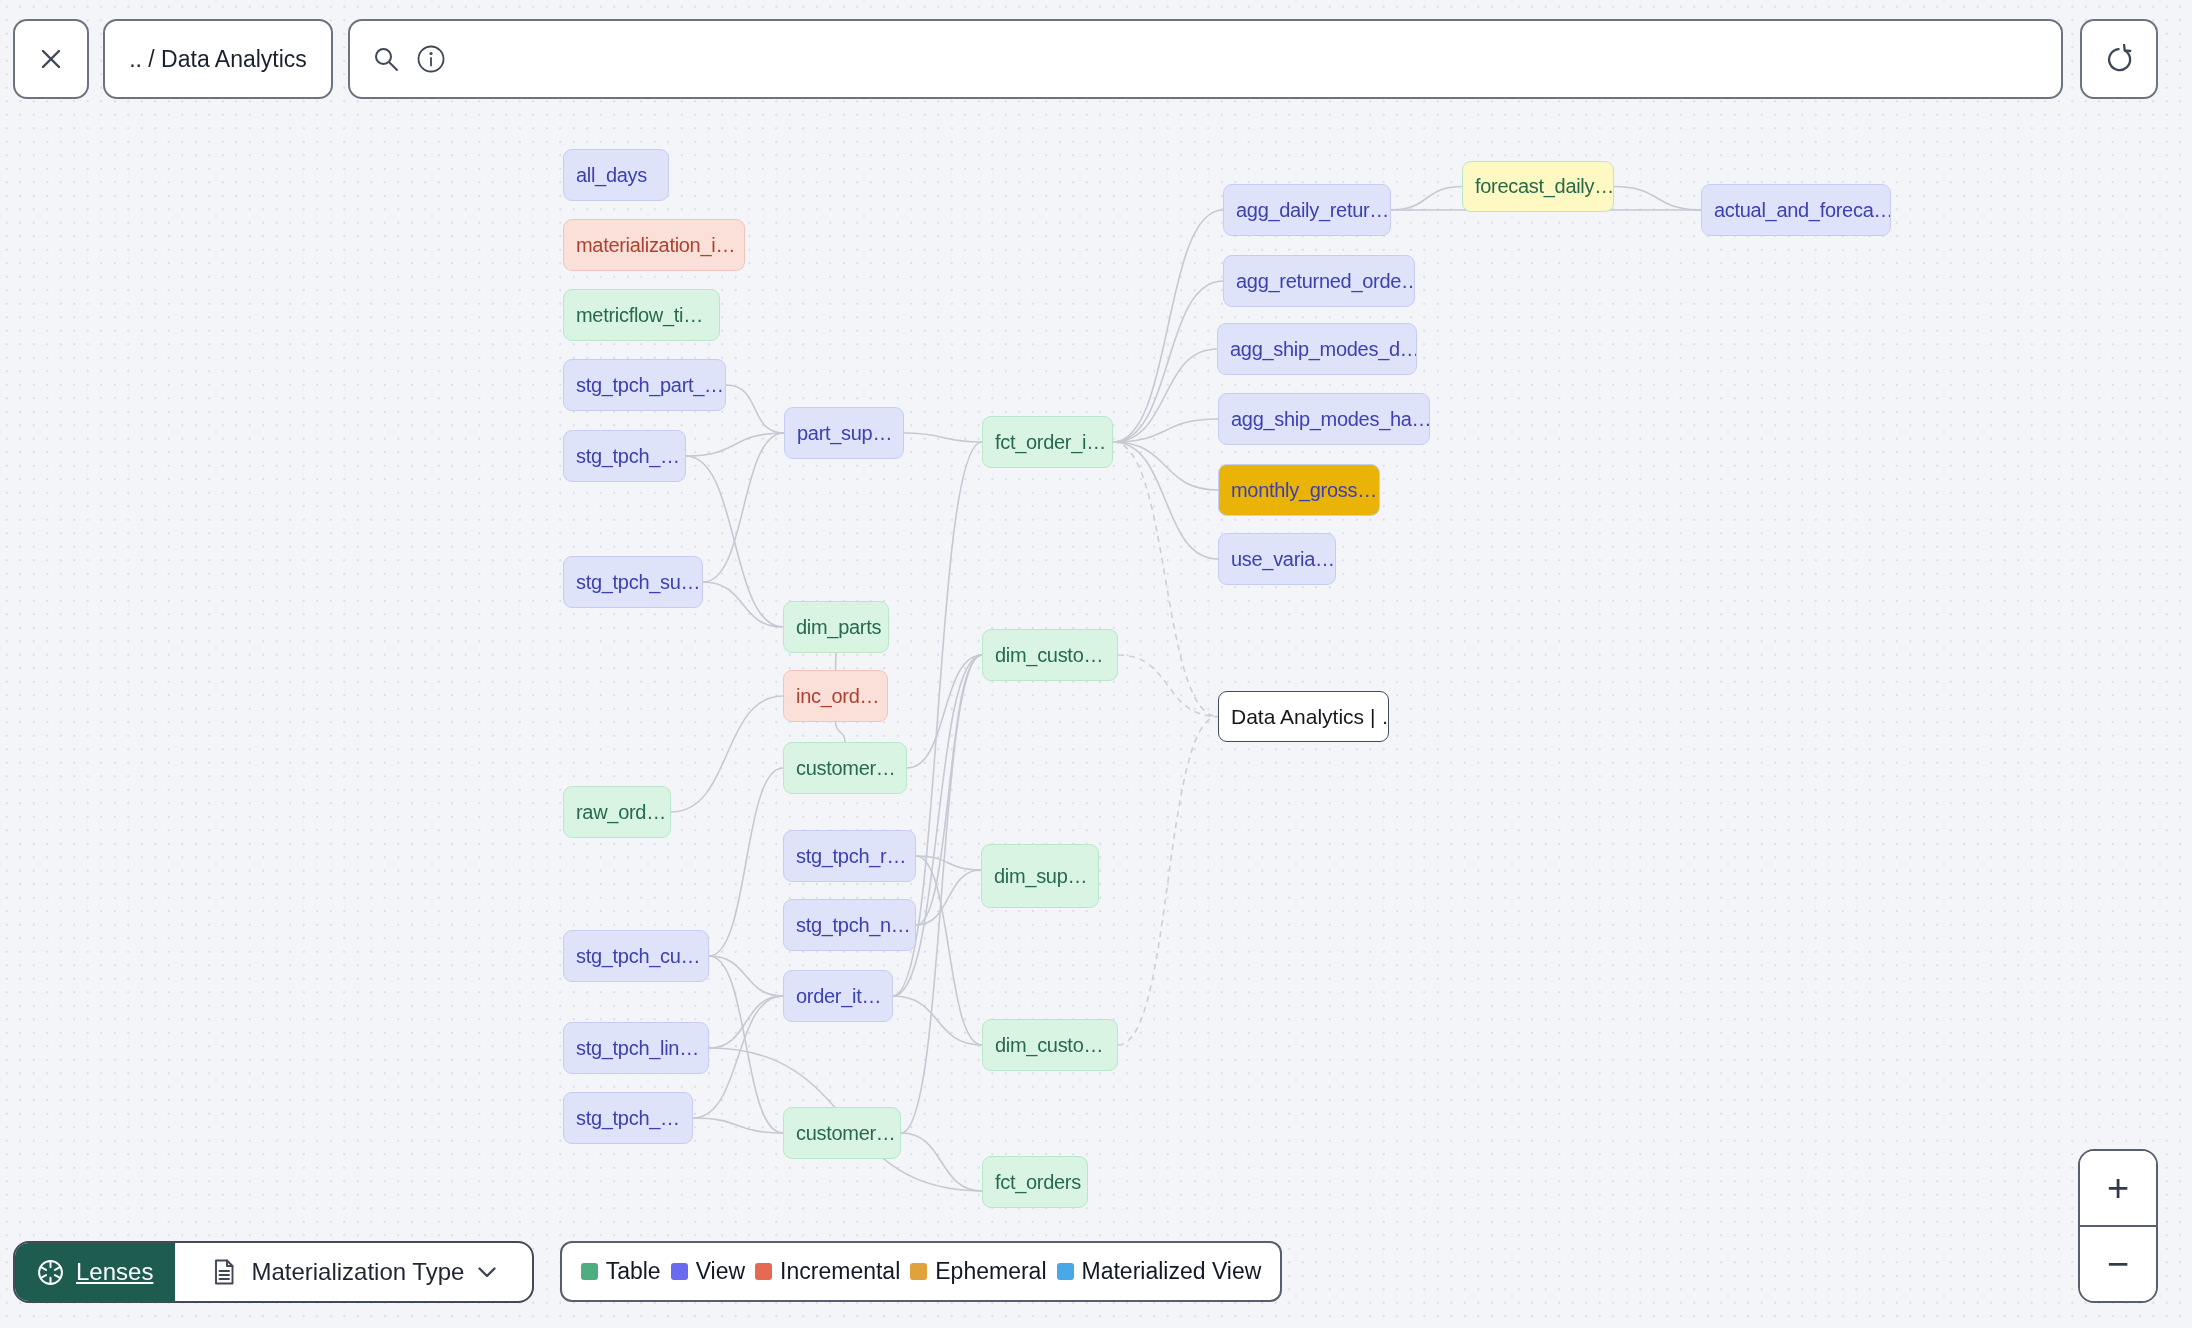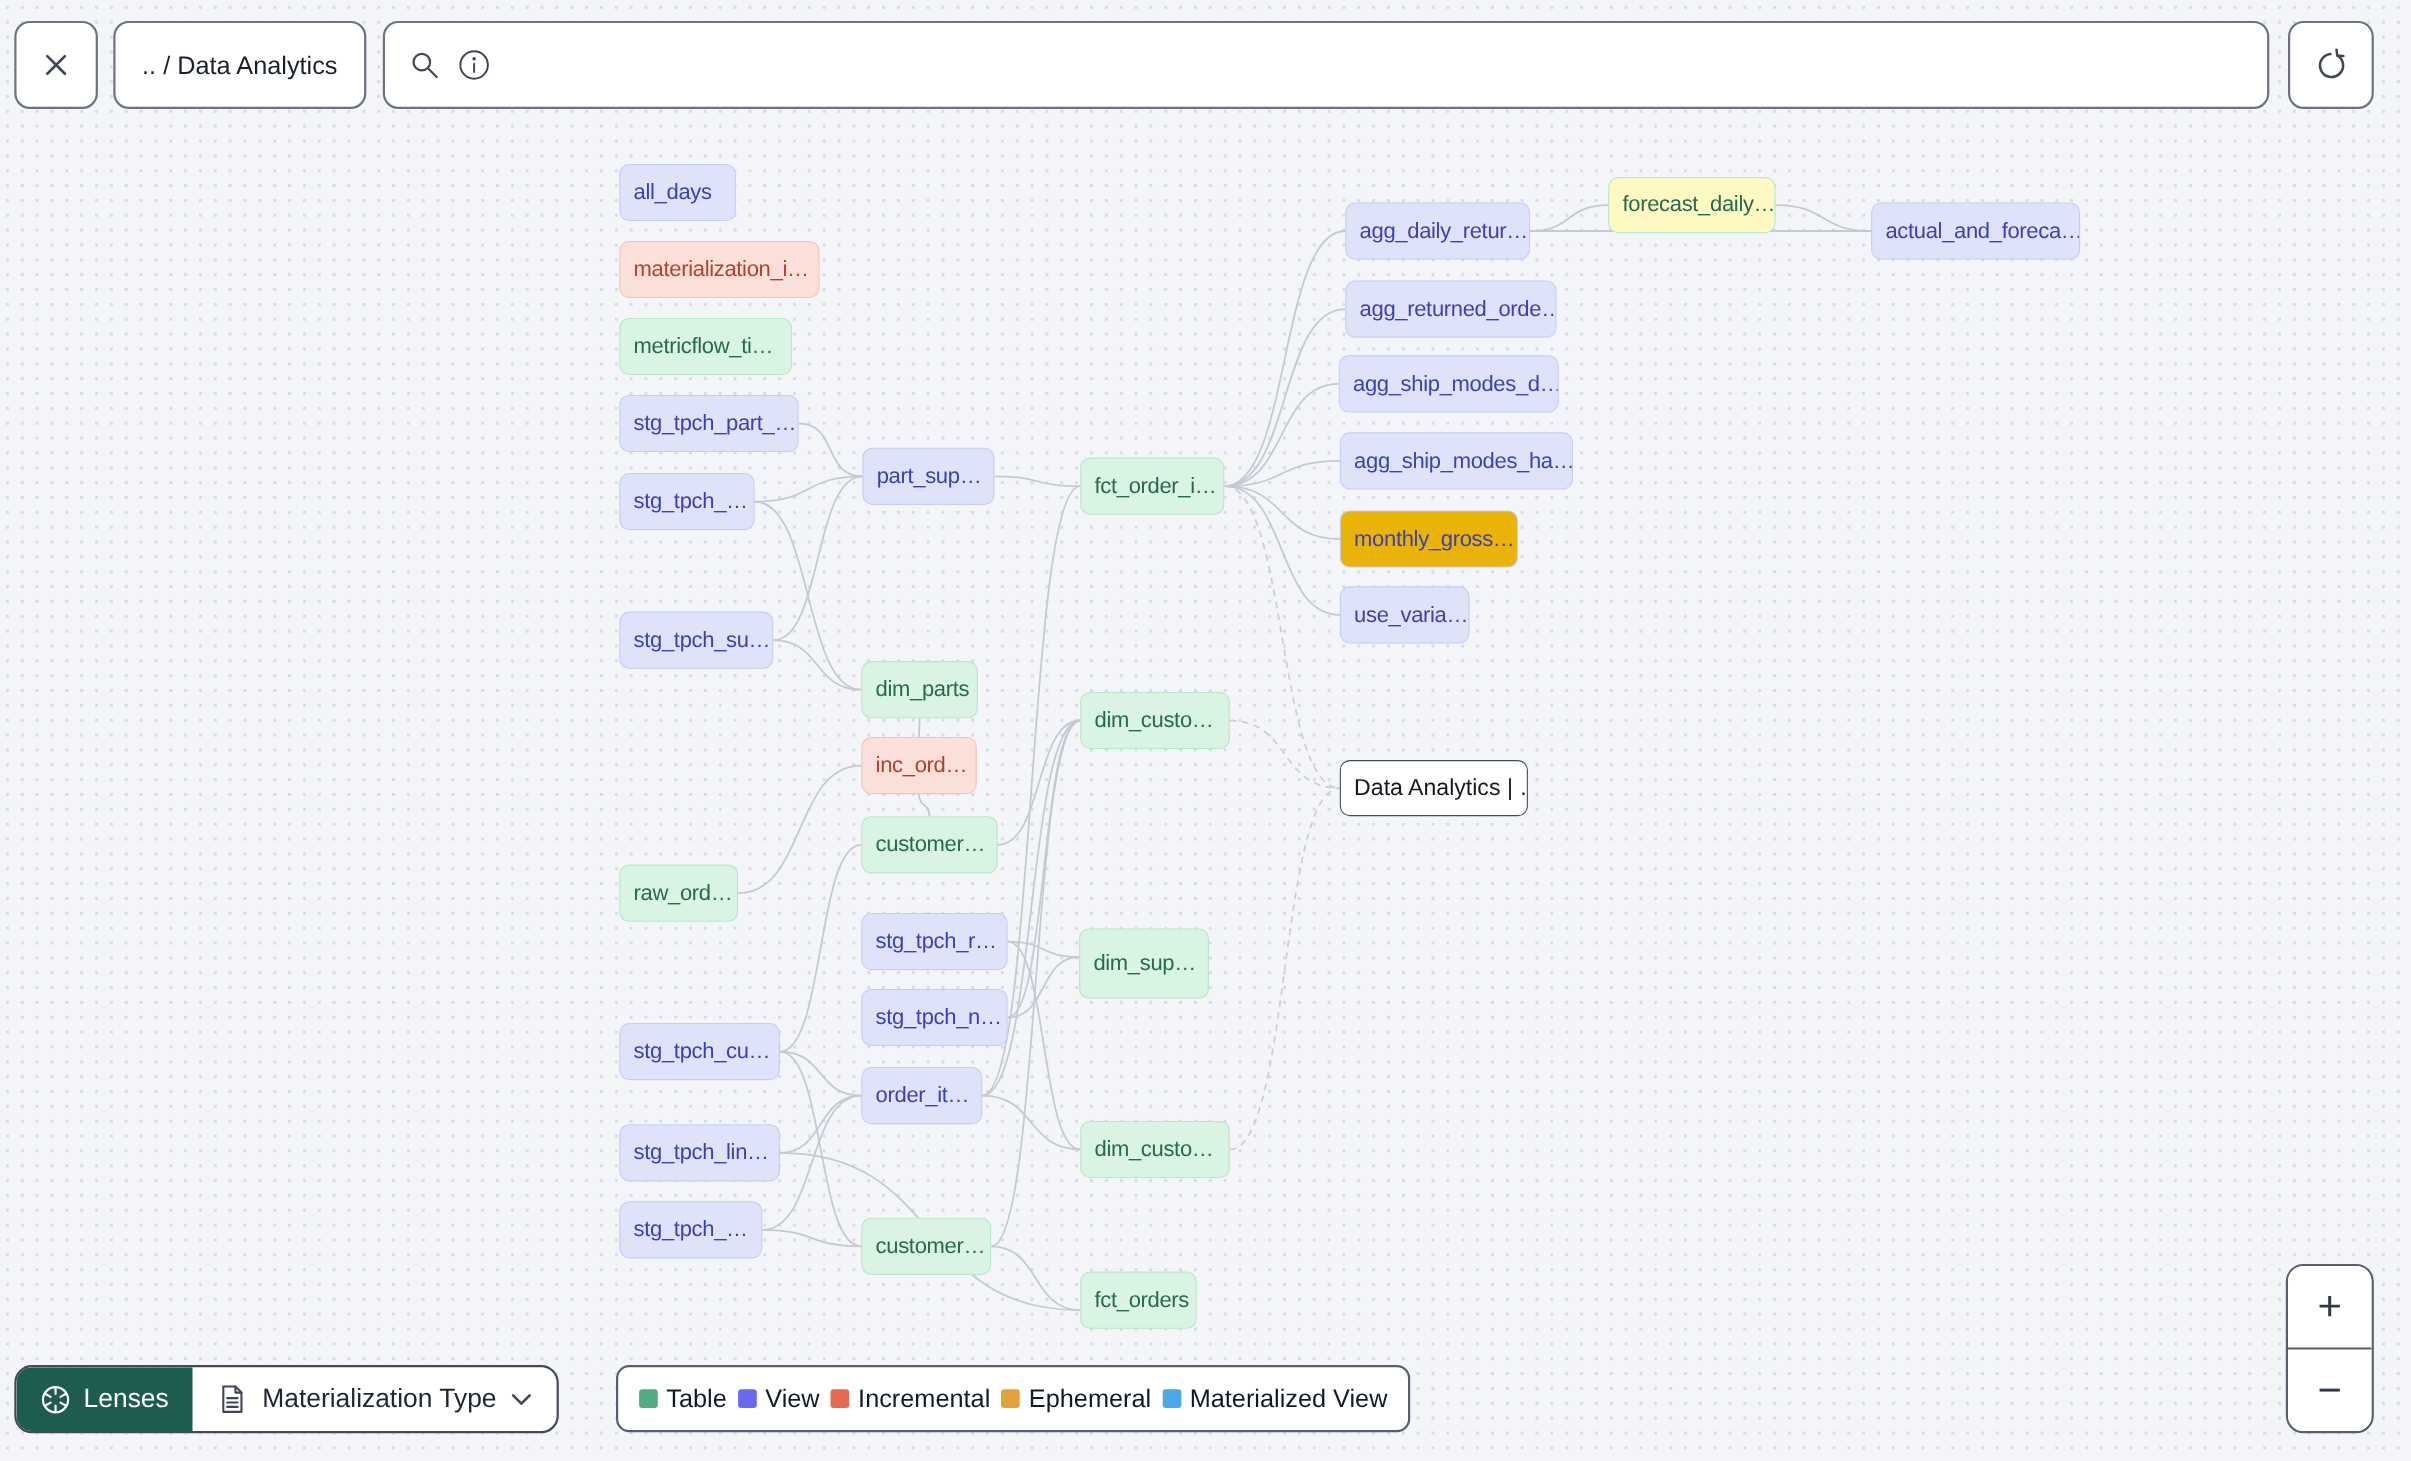--- a/index.html
+++ b/index.html
@@ -25,21 +25,21 @@
   .icon-btn{cursor:pointer;}
   .breadcrumb{font-size:23px;color:#1a212e;cursor:pointer;}
   .search{justify-content:flex-start;padding:0 22px;gap:16px;}
   .search input{border:none;outline:none;background:transparent;flex:1;
       font-family:inherit;font-size:24px;color:#161d29;}
   
   .lenses-group{position:absolute;left:13px;top:1241px;height:62px;z-index:5;display:flex;
       border:2px solid #424957;border-radius:16px;overflow:hidden;background:#fff;box-sizing:border-box;}
   .lenses-btn{background:#1e5c4f;color:#fff;display:flex;align-items:center;gap:12px;
       padding:0 22px;font-size:24px;cursor:pointer;}
-  .lens-select{display:flex;align-items:center;gap:14px;padding:0 23px;font-size:24px;color:#1f2630;cursor:pointer;}
+  .lens-select{display:flex;align-items:center;gap:14px;padding:0 36px;font-size:24px;color:#1f2630;cursor:pointer;}
   .legend{position:absolute;left:560px;top:1241px;width:722px;height:61px;z-index:5;background:#fff;
       border:2px solid #575e6d;border-radius:12px;box-sizing:border-box;display:flex;align-items:center;
       justify-content:center;gap:10px;padding:0 10px;}
   .legend-item{display:flex;align-items:center;gap:8px;font-size:23px;color:#111826;}
   .swatch{width:17px;height:17px;border-radius:3px;}
   .zoomctl{position:absolute;left:2078px;top:1149px;width:80px;height:154px;z-index:5;background:#fff;
       border:2.5px solid #575e6d;border-radius:16px;box-sizing:border-box;display:flex;flex-direction:column;overflow:hidden;}
   .zoomctl button{flex:1;border:none;background:#fff;font-size:38px;color:#323a49;cursor:pointer;
       font-family:inherit;line-height:1;}
   .zoomctl .divider{height:2px;background:#575e6d;}
@@ -157,21 +157,21 @@
   <button class="tb icon-btn" style="left:2080px;top:19px;width:78px;height:80px;">
     <svg width="31" height="31" viewBox="0 0 30 31">
       <g class="stroke-ic" stroke-width="2.3">
         <path d="M14.1 5.1 A10.5 10.5 0 1 0 20.25 6.4"></path>
         <polyline points="19.6,0.9 20.25,6.4 25.8,7.0"></polyline>
       </g>
     </svg>
   </button>
 
   <div class="lenses-group">
-    <div class="lenses-btn" style="background: rgb(30, 92, 79);">
+    <div class="lenses-btn" style="background: rgb(30, 92, 79); text-decoration: underline;">
       <svg width="27" height="27" viewBox="0 0 26 26">
         <g stroke="#ffffff" stroke-width="1.9" fill="none" stroke-linecap="round">
           <circle cx="13" cy="13" r="11"></circle>
           <line x1="13" y1="2.5" x2="13" y2="8"></line>
           <line x1="22.1" y1="7.75" x2="17.3" y2="10.5"></line>
           <line x1="22.1" y1="18.25" x2="17.3" y2="15.5"></line>
           <line x1="13" y1="23.5" x2="13" y2="18"></line>
           <line x1="3.9" y1="18.25" x2="8.7" y2="15.5"></line>
           <line x1="3.9" y1="7.75" x2="8.7" y2="10.5"></line>
         </g>

